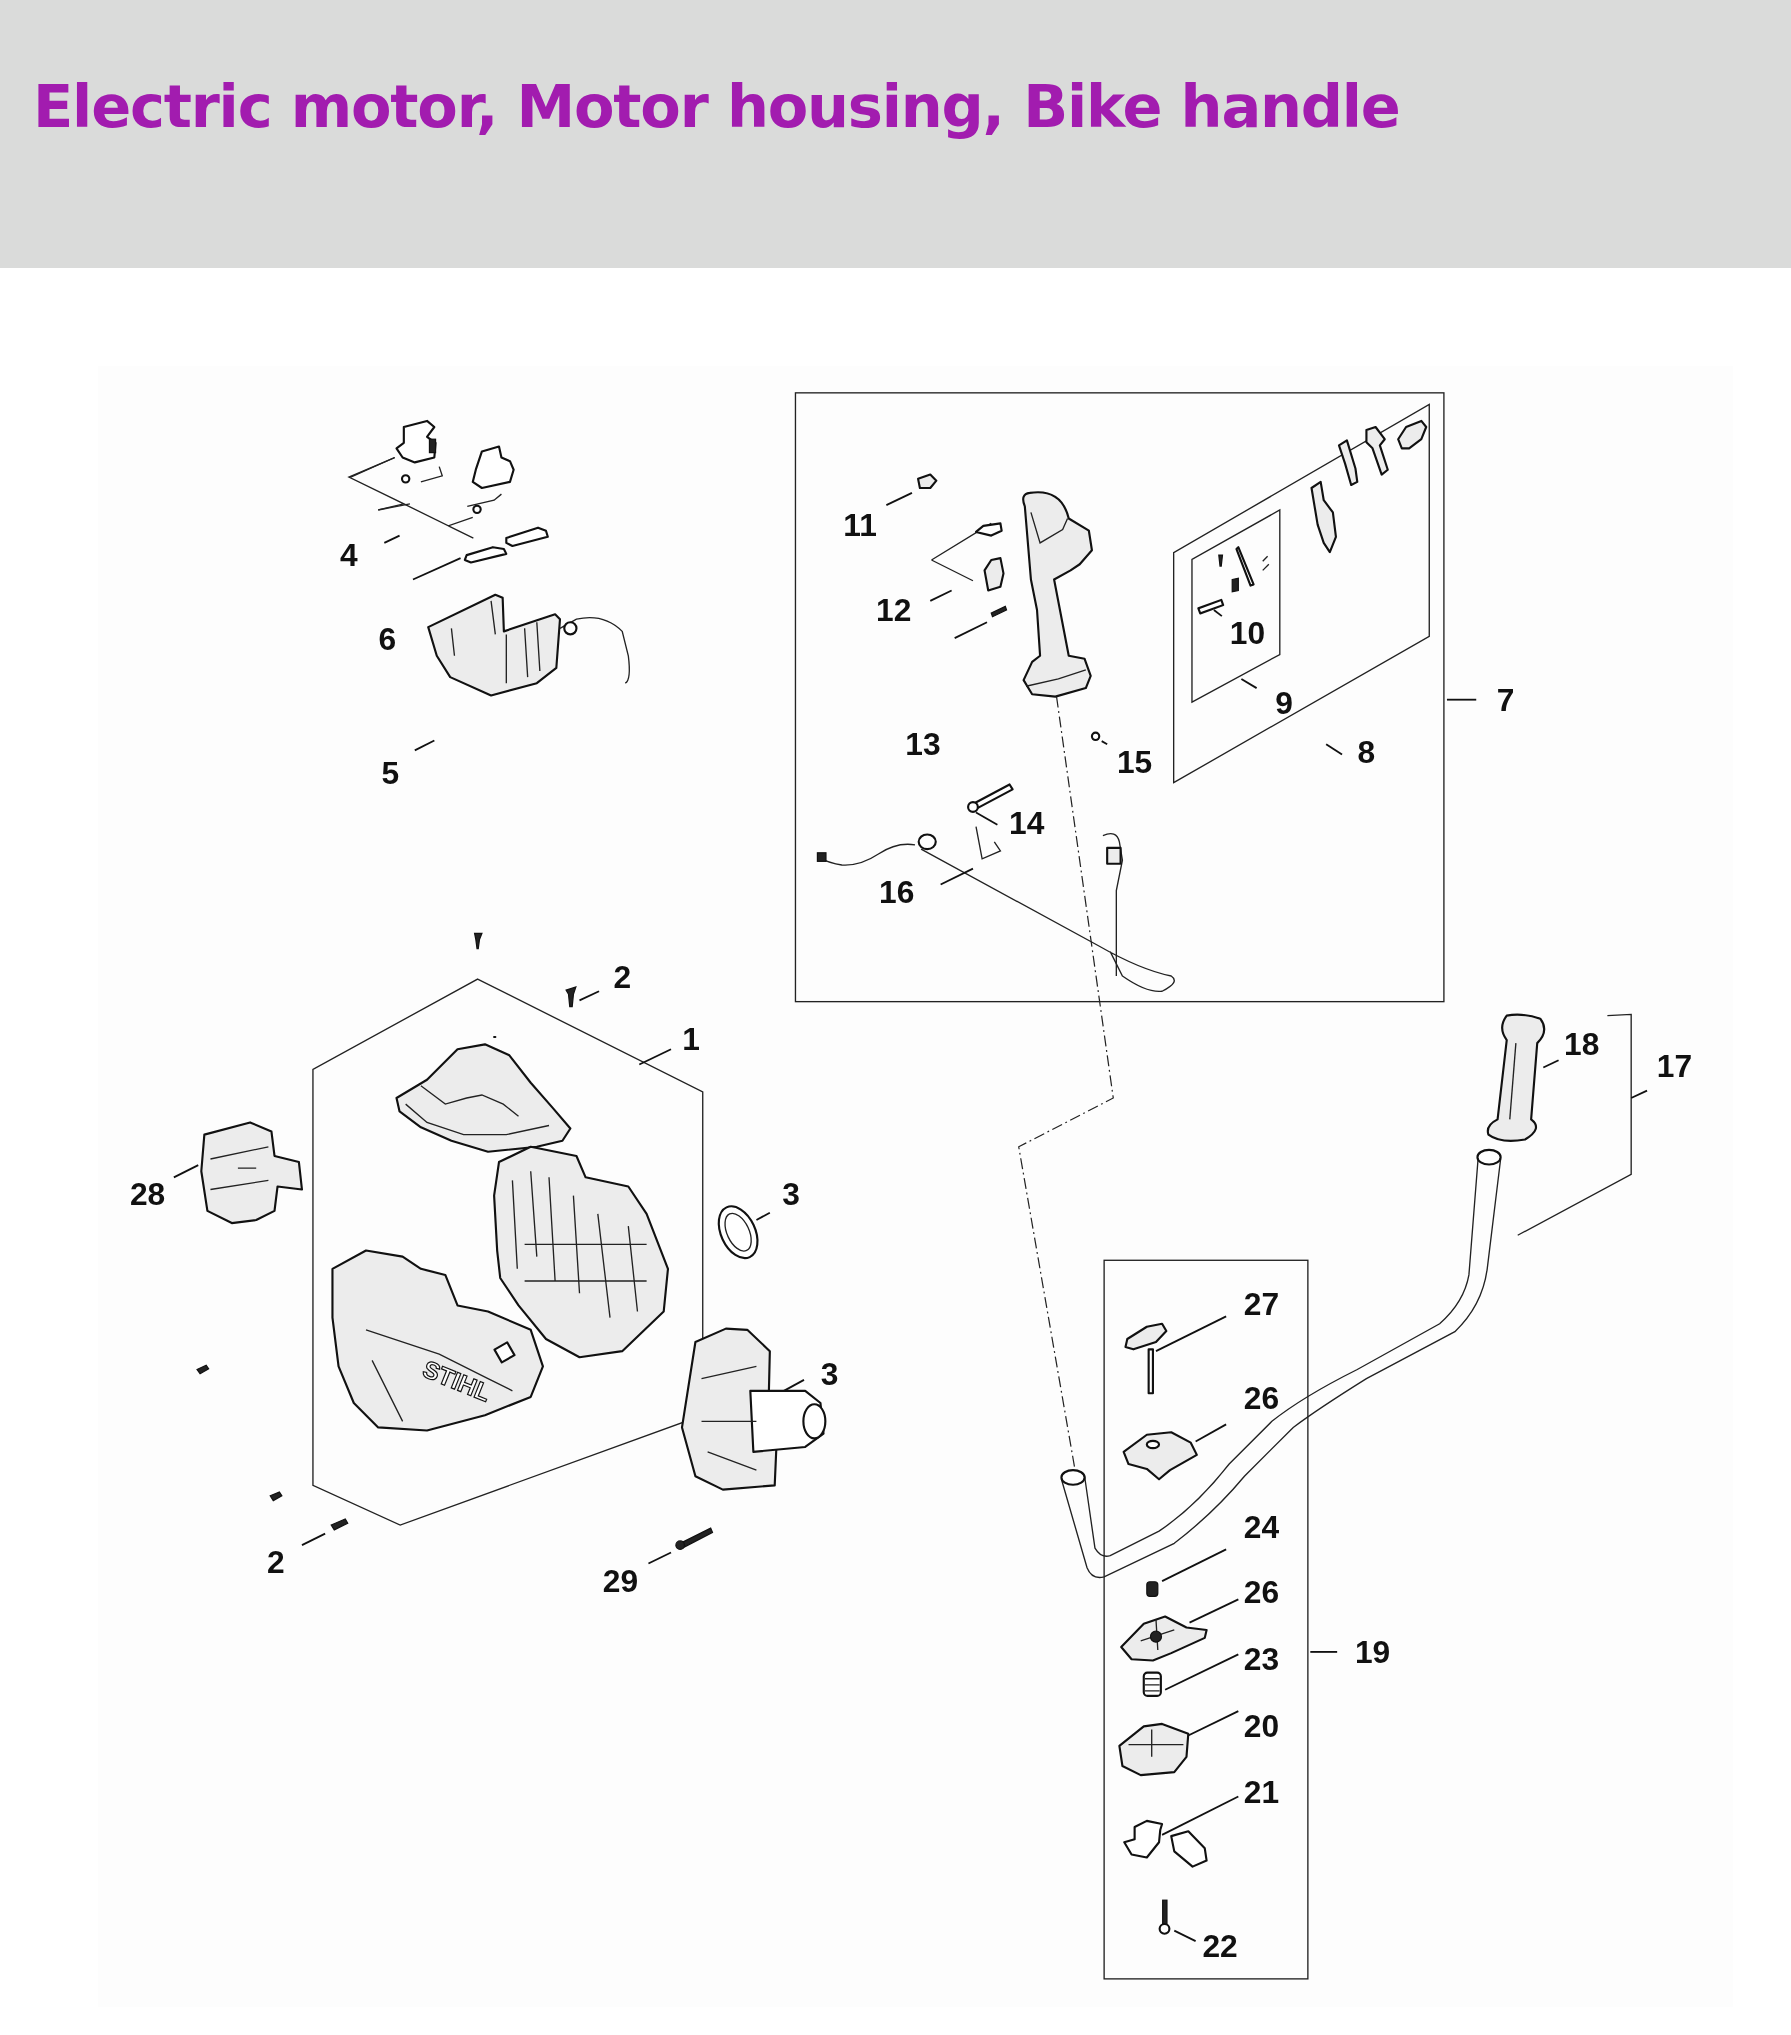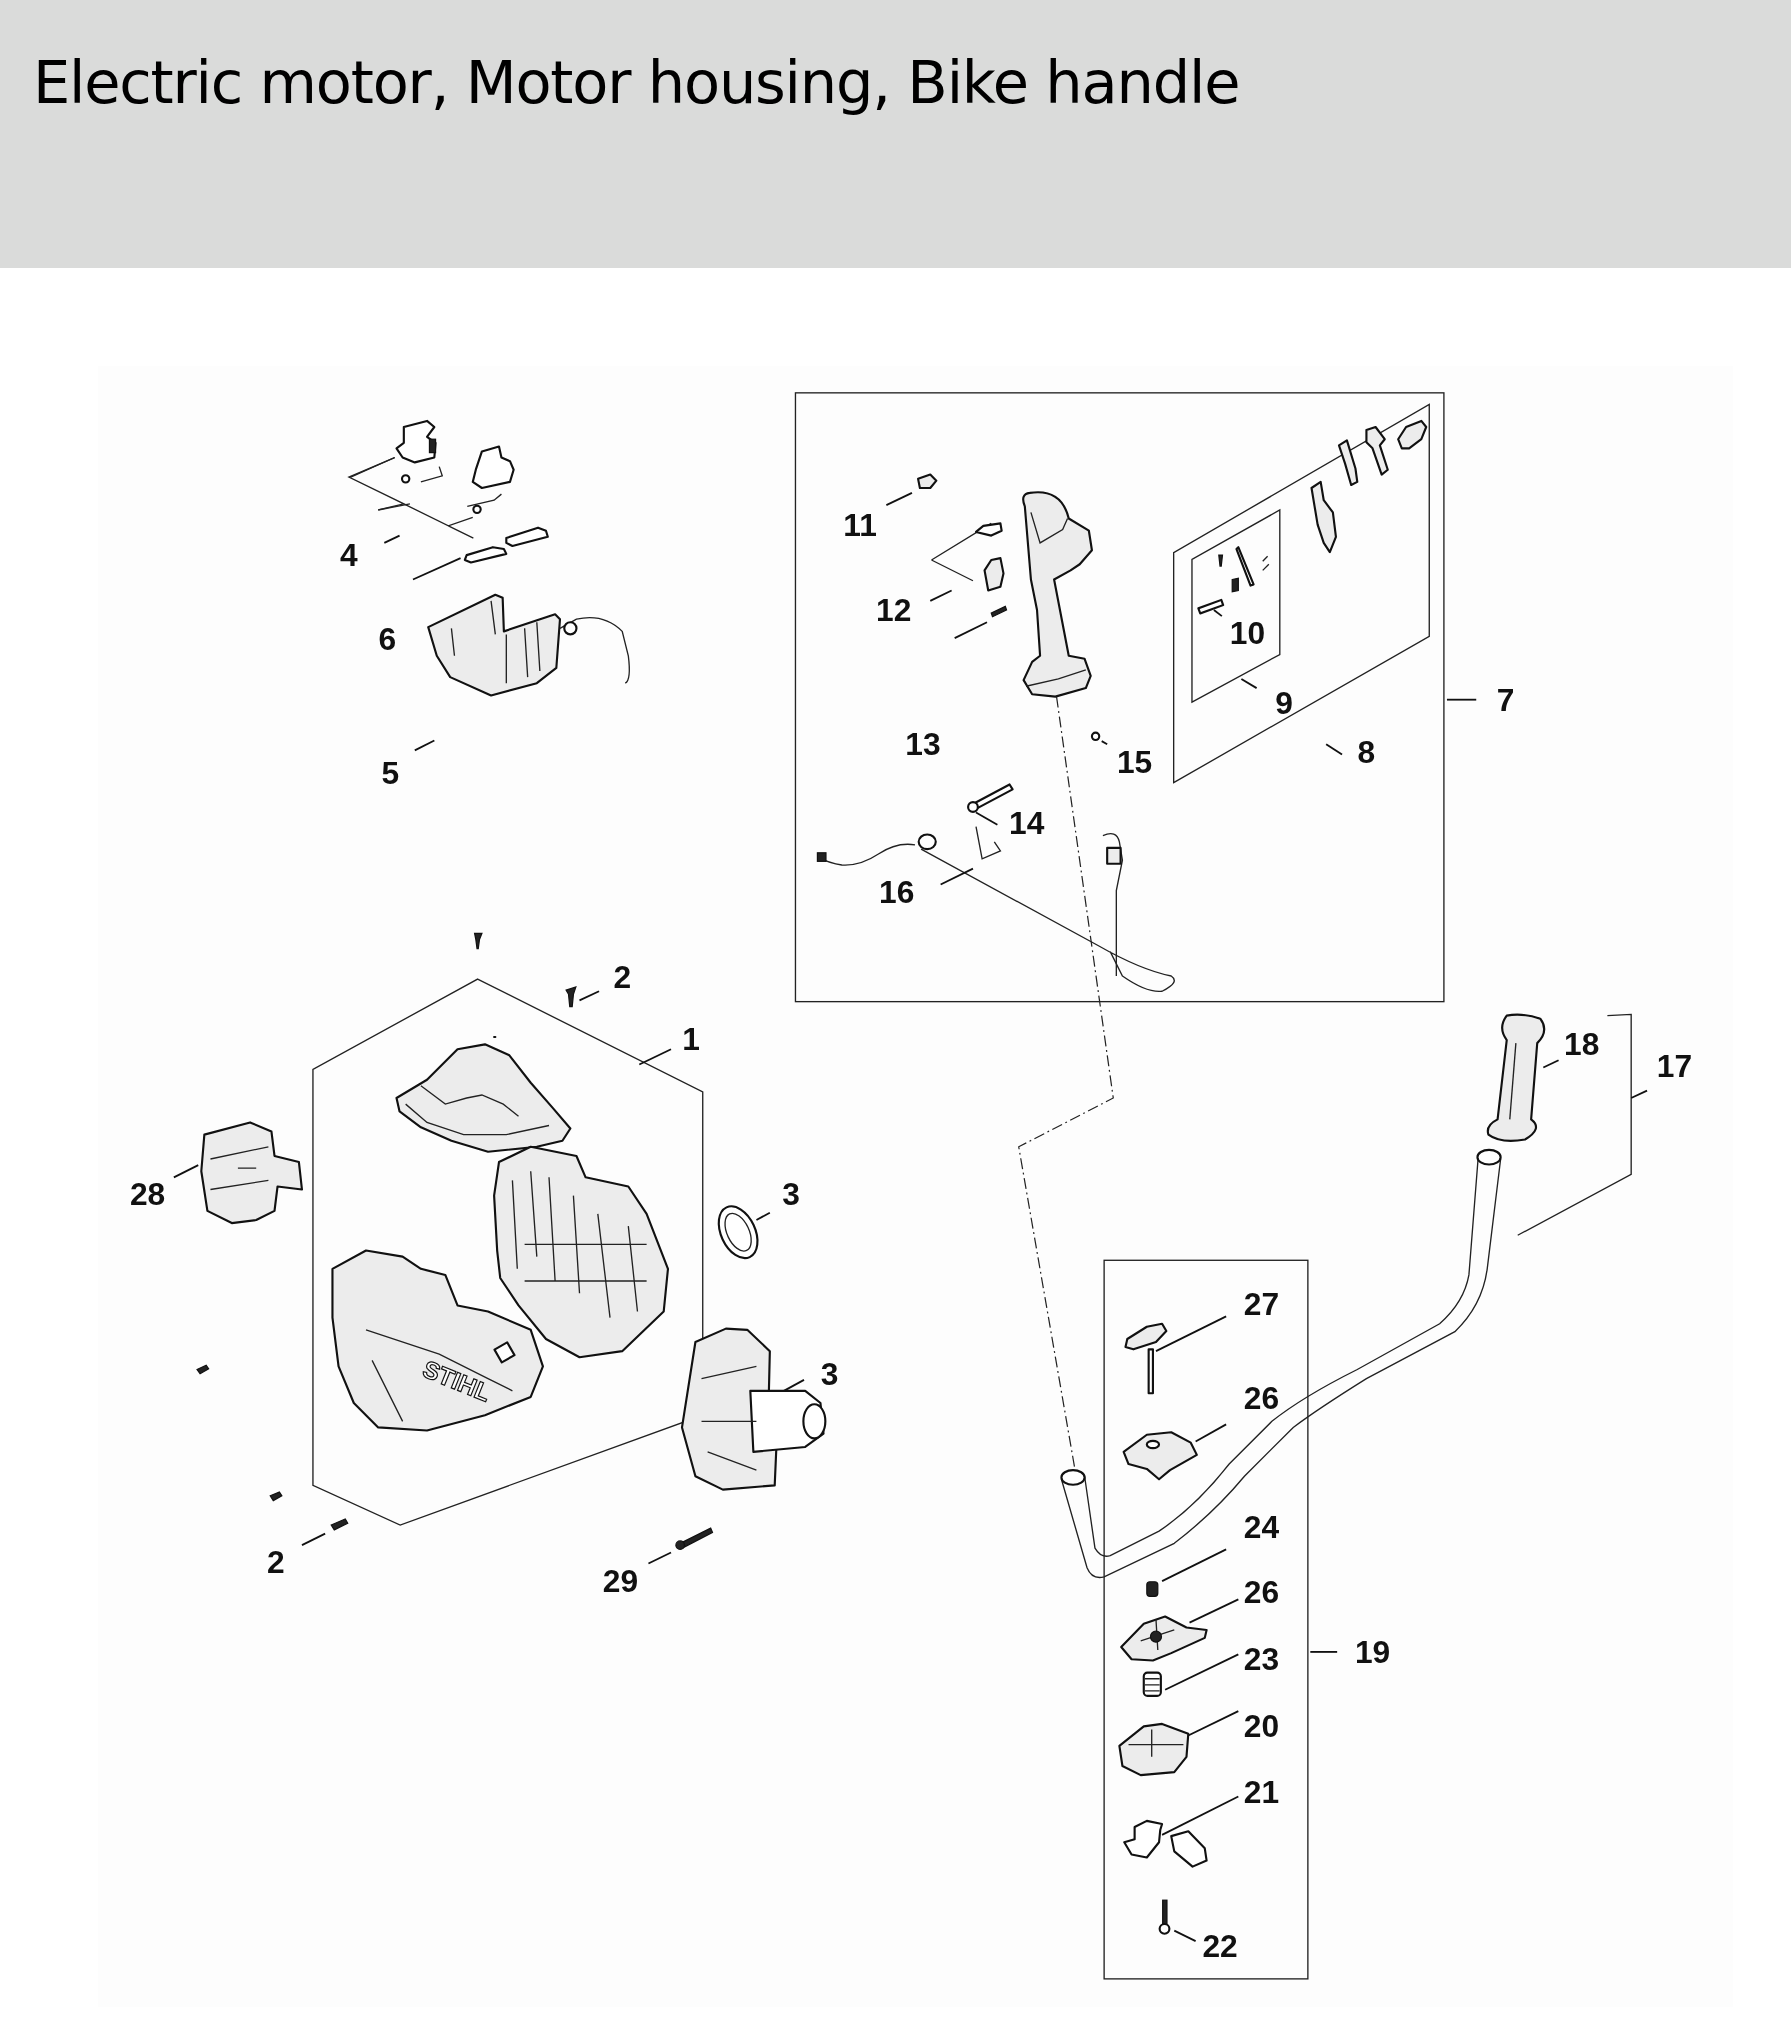--- a/index.html
+++ b/index.html
@@ -1,18 +1,18 @@
 <!DOCTYPE html>
 <html style="font-size:9.8px"><head>
 <meta charset="utf-8">
 <style>
   html, body { margin:0; padding:0; background:#ffffff; }
   body { width:1791px; height:2035px; position:relative; overflow:hidden; font-family:"Liberation Sans", sans-serif; }
   .header { position:absolute; left:0; top:0; width:1791px; height:268px; background:#dadbda; }
-  .title { position:absolute; left:33px; top:48px; font-family:"DejaVu Sans", sans-serif; font-weight:normal; font-size:59px; letter-spacing:-1.2px; color:#000000; white-space:nowrap; }
+  .title { position:absolute; left:33px; top:72px; font-family:"DejaVu Sans", sans-serif; font-weight:bold; font-size:59px; letter-spacing:-1.2px; color:#a21caf; white-space:nowrap; }
   .canvas { position:absolute; left:98px; top:366px; width:1635px; height:1641px; background:#fdfdfd; }
   svg.diagram { position:absolute; left:0; top:0; }
   .lbl { font-family:"Liberation Sans", sans-serif; font-weight:bold; font-size:52px; fill:#111; }
   .ln { stroke:#111; stroke-width:3; fill:none; }
   .thin { stroke:#222; stroke-width:2.2; fill:none; }
   .part { stroke:#111; stroke-width:3.5; fill:#fff; stroke-linejoin:round; }
   .partg { stroke:#111; stroke-width:3.5; fill:#ececec; stroke-linejoin:round; }
   .dark { fill:#222; stroke:#111; stroke-width:2; }
   .dash { stroke:#222; stroke-width:2; fill:none; stroke-dasharray:18 6 3 6; }
 </style>

